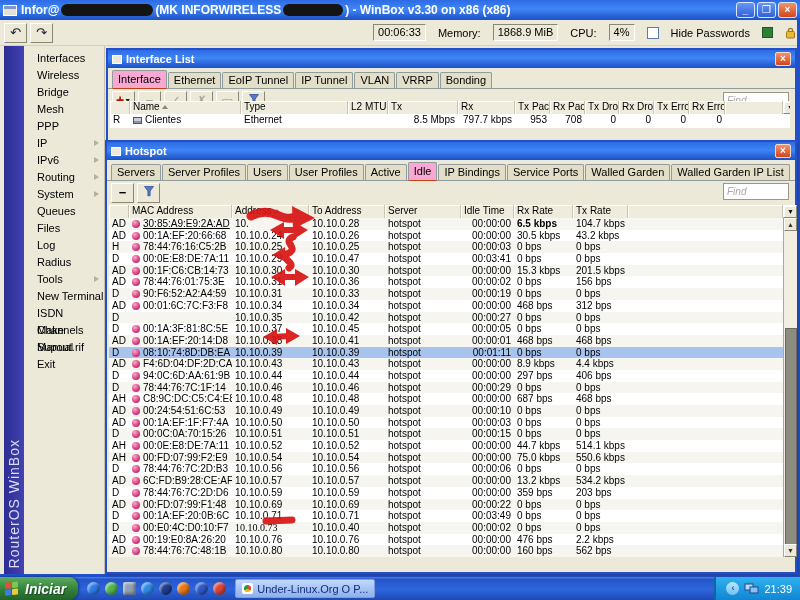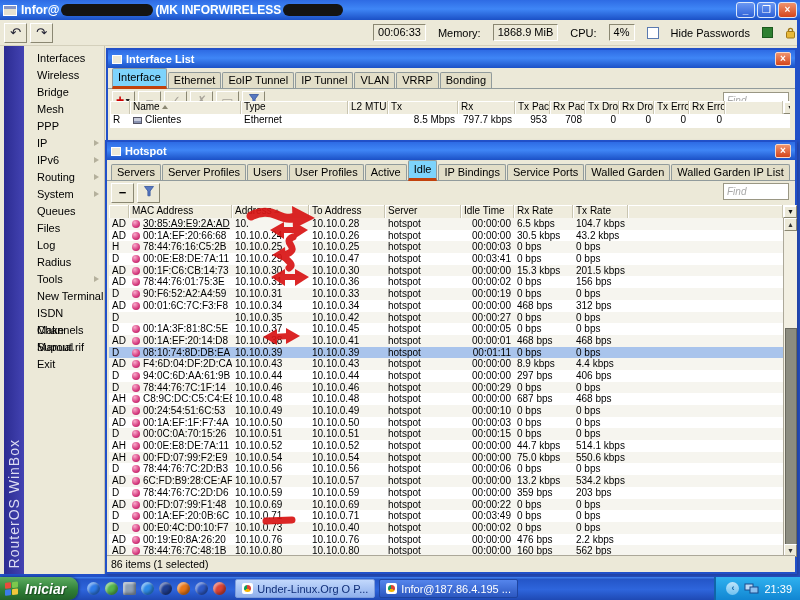--- a/index.html
+++ b/index.html
@@ -41,21 +41,21 @@
 
 .win{position:absolute;background:#ECE9D8;border:2px solid #2150C8;box-shadow:2px 2px 3px rgba(40,40,80,.35);}
 .win-title{height:18px;background:linear-gradient(180deg,#2E6BE4 0%,#3F86F6 45%,#1B50C6 100%);
  display:flex;align-items:center;color:#fff;font-size:11px;font-weight:bold;padding:0 4px;gap:4px;}
 .win-icon{width:10px;height:9px;background:#ECE9D8;border:1px solid #fff;}
 .win-close{margin-left:auto;width:16px;height:14px;background:linear-gradient(180deg,#F0946E,#D4451C);
  border:1px solid #F8D8C8;border-radius:2px;color:#fff;font-size:10px;line-height:12px;text-align:center;font-weight:bold;}
 .tabs{display:flex;align-items:flex-end;padding:3px 4px 0;height:21px;border-bottom:1px solid #919B9C;background:#ECE9D8;gap:1px;}
 .tab{border:1px solid #919B9C;border-bottom:none;border-radius:2px 2px 0 0;padding:0 5px;font-size:11px;
  line-height:15px;background:#E2DEC8;color:#000;white-space:nowrap;}
-.tab.active{background:#7dd3fc;line-height:17px;margin-bottom:-1px;border-bottom:3px solid #c2410c;}
+.tab.active{background:#f9a8d4;line-height:17px;margin-bottom:-1px;border-bottom:1px solid #c2410c;}
 .win-toolbar{display:flex;align-items:center;gap:3px;padding:2px 4px;position:relative;}
 .wbtn{min-width:23px;height:20px;background:#ECE9D8;border:1px solid #fff;border-right-color:#8A8772;border-bottom-color:#8A8772;
  font-size:13px;font-weight:bold;text-align:center;line-height:17px;padding:0 2px;}
 .wbtn .plus{color:#CC0000;font-size:14px;}
 .wbtn .caret{font-size:7px;color:#222;vertical-align:2px;}
 .wbtn.dis{color:#A8A49A;font-weight:bold;}
 .find{position:absolute;right:6px;width:66px;height:17px;border:1px solid #9A9784;font-size:10px;
  padding:0 3px;background:#fff;color:#333;}
 .find::placeholder{color:#A8A8A8;font-style:italic;}
 
@@ -119,20 +119,21 @@
 </style>
 </head>
 <body>
 
 <div class="titlebar">
   <span class="app-icon"></span>
   <span>Infor@</span>
   <span class="redact" style="width:92px"></span>
   <span>(MK INFORWIRELESS</span>
   <span class="redact" style="width:60px"></span>
+  <span>) - WinBox v3.30 on x86 (x86)</span>
   <span class="winbtns">
     <span class="winbtn">_</span>
     <span class="winbtn">❐</span>
     <span class="winbtn close">×</span>
   </span>
 </div>
 
 <div class="main-toolbar">
   <span class="tool-btn">↶</span>
   <span class="tool-btn">↷</span>
@@ -280,21 +281,21 @@
         <div class="gh" style="width: 155px; flex: 0 0 auto;"></div>
         <div class="gh chooser" style="width: 14px; flex: 0 0 auto;">▼</div>
       </div>
       <div class="hrow">
         <div class="cell" style="width: 20px; flex: 0 0 auto;">AD</div>
         <div class="cell" style="width: 103px; flex: 0 0 auto; text-decoration: underline;"><span class="mac-icon"></span><span>30:85:A9:E9:2A:AD</span></div>
         <div class="cell" style="width: 77px; flex: 0 0 auto;">10.</div>
         <div class="cell" style="width: 76px; flex: 0 0 auto;">10.10.0.28</div>
         <div class="cell" style="width: 76px; flex: 0 0 auto;">hotspot</div>
         <div class="cell r" style="width: 53px; flex: 0 0 auto;">00:00:00</div>
-        <div class="cell" style="width: 59px; flex: 0 0 auto;">6.5 kbps</div>
+        <div class="cell" style="width: 59px; flex: 0 0 auto; font-weight: bold;">6.5 kbps</div>
         <div class="cell" style="width: 55px; flex: 0 0 auto;">104.7 kbps</div>
       </div>
       <div class="hrow">
         <div class="cell" style="width: 20px; flex: 0 0 auto;">AD</div>
         <div class="cell" style="width: 103px; flex: 0 0 auto;"><span class="mac-icon"></span><span>00:1A:EF:20:66:68</span></div>
         <div class="cell" style="width: 77px; flex: 0 0 auto;">10.10.0.24</div>
         <div class="cell" style="width: 76px; flex: 0 0 auto;">10.10.0.26</div>
         <div class="cell" style="width: 76px; flex: 0 0 auto;">hotspot</div>
         <div class="cell r" style="width: 53px; flex: 0 0 auto;">00:00:00</div>
         <div class="cell" style="width: 59px; flex: 0 0 auto;">30.5 kbps</div>
@@ -536,21 +537,21 @@
         <div class="cell" style="width: 77px; flex: 0 0 auto;">10.10.0.71</div>
         <div class="cell" style="width: 76px; flex: 0 0 auto;">10.10.0.71</div>
         <div class="cell" style="width: 76px; flex: 0 0 auto;">hotspot</div>
         <div class="cell r" style="width: 53px; flex: 0 0 auto; text-align: right;">00:03:49</div>
         <div class="cell" style="width: 59px; flex: 0 0 auto;">0 bps</div>
         <div class="cell" style="width: 55px; flex: 0 0 auto;">0 bps</div>
       </div>
       <div class="hrow">
         <div class="cell" style="width: 20px; flex: 0 0 auto;">D</div>
         <div class="cell" style="width: 103px; flex: 0 0 auto;"><span class="mac-icon"></span><span>00:E0:4C:D0:10:F7</span></div>
-        <div class="cell" style="width: 77px; flex: 0 0 auto;">10.10.0.73</div>
+        <div class="cell" style="width: 77px; flex: 0 0 auto; font-family: Liberation Serif, serif;">10.10.0.73</div>
         <div class="cell" style="width: 76px; flex: 0 0 auto;">10.10.0.40</div>
         <div class="cell" style="width: 76px; flex: 0 0 auto;">hotspot</div>
         <div class="cell r" style="width: 53px; flex: 0 0 auto;">00:00:02</div>
         <div class="cell" style="width: 59px; flex: 0 0 auto;">0 bps</div>
         <div class="cell" style="width: 55px; flex: 0 0 auto;">0 bps</div>
       </div>
       <div class="hrow">
         <div class="cell" style="width: 20px; flex: 0 0 auto;">AD</div>
         <div class="cell" style="width: 103px; flex: 0 0 auto;"><span class="mac-icon"></span><span>00:19:E0:8A:26:20</span></div>
         <div class="cell" style="width: 77px; flex: 0 0 auto;">10.10.0.76</div>
@@ -569,21 +570,20 @@
         <div class="cell r" style="width: 53px; flex: 0 0 auto;">00:00:00</div>
         <div class="cell" style="width: 59px; flex: 0 0 auto;">160 bps</div>
         <div class="cell" style="width: 55px; flex: 0 0 auto;">562 bps</div>
       </div>
     </div>
   <div class="vscroll" style="left:676px;top:76px;height:339px;">
     <div class="sbtn">▲</div>
     <div class="sthumb" style="top:110px;height:220px;"></div>
     <div class="sbtn dn">▼</div>
   </div>
-  <div class="statusbar">86 items (1 selected)</div>
 </div>
 
 <svg class="annotations" width="800" height="600" viewBox="0 0 800 600">
  <g stroke="#D81414" fill="#D81414" stroke-linecap="round" opacity="0.92">
   <path d="M251,216 q13,-7 26,-1 t20,1" fill="none" stroke-width="9"></path>
   <polygon points="292,206 315,218 293,229" stroke="none"></polygon>
   <path d="M281,230 L297,230" fill="none" stroke-width="6"></path>
   <polygon points="284,222 270,230 284,239" stroke="none"></polygon>
   <polygon points="294,222 308,230 294,239" stroke="none"></polygon>
   <path d="M293,237 C281,242 301,248 287,254 C279,258 297,263 289,268" fill="none" stroke-width="7"></path>
@@ -621,26 +621,20 @@
       <span class="qlicon" style="background: rgb(46, 90, 200);"></span>
       <span class="qlicon" style="background: rgb(219, 68, 55);"></span>
     </div>
   <div id="task-buttons" style="display:flex;align-items:center;">
       <div class="task light">
         <span class="favicon">
           <i></i>
         </span>
         <span>Under-Linux.Org O P...</span>
       </div>
-      <div class="task dark">
-        <span class="favicon">
-          <i></i>
-        </span>
-        <span>Infor@187.86.4.195 ...</span>
-      </div>
     </div>
   <div class="tray">
     <span class="tray-chev">‹</span>
     <svg width="15" height="12">
         <rect x="1" y="1" width="8" height="6" fill="#BCD8F4" stroke="#1A4A8C"></rect>
         <rect x="6" y="4" width="8" height="6" fill="#8CC0F0" stroke="#1A4A8C"></rect>
       </svg>
     <span>21:39</span>
   </div>
 </div>

